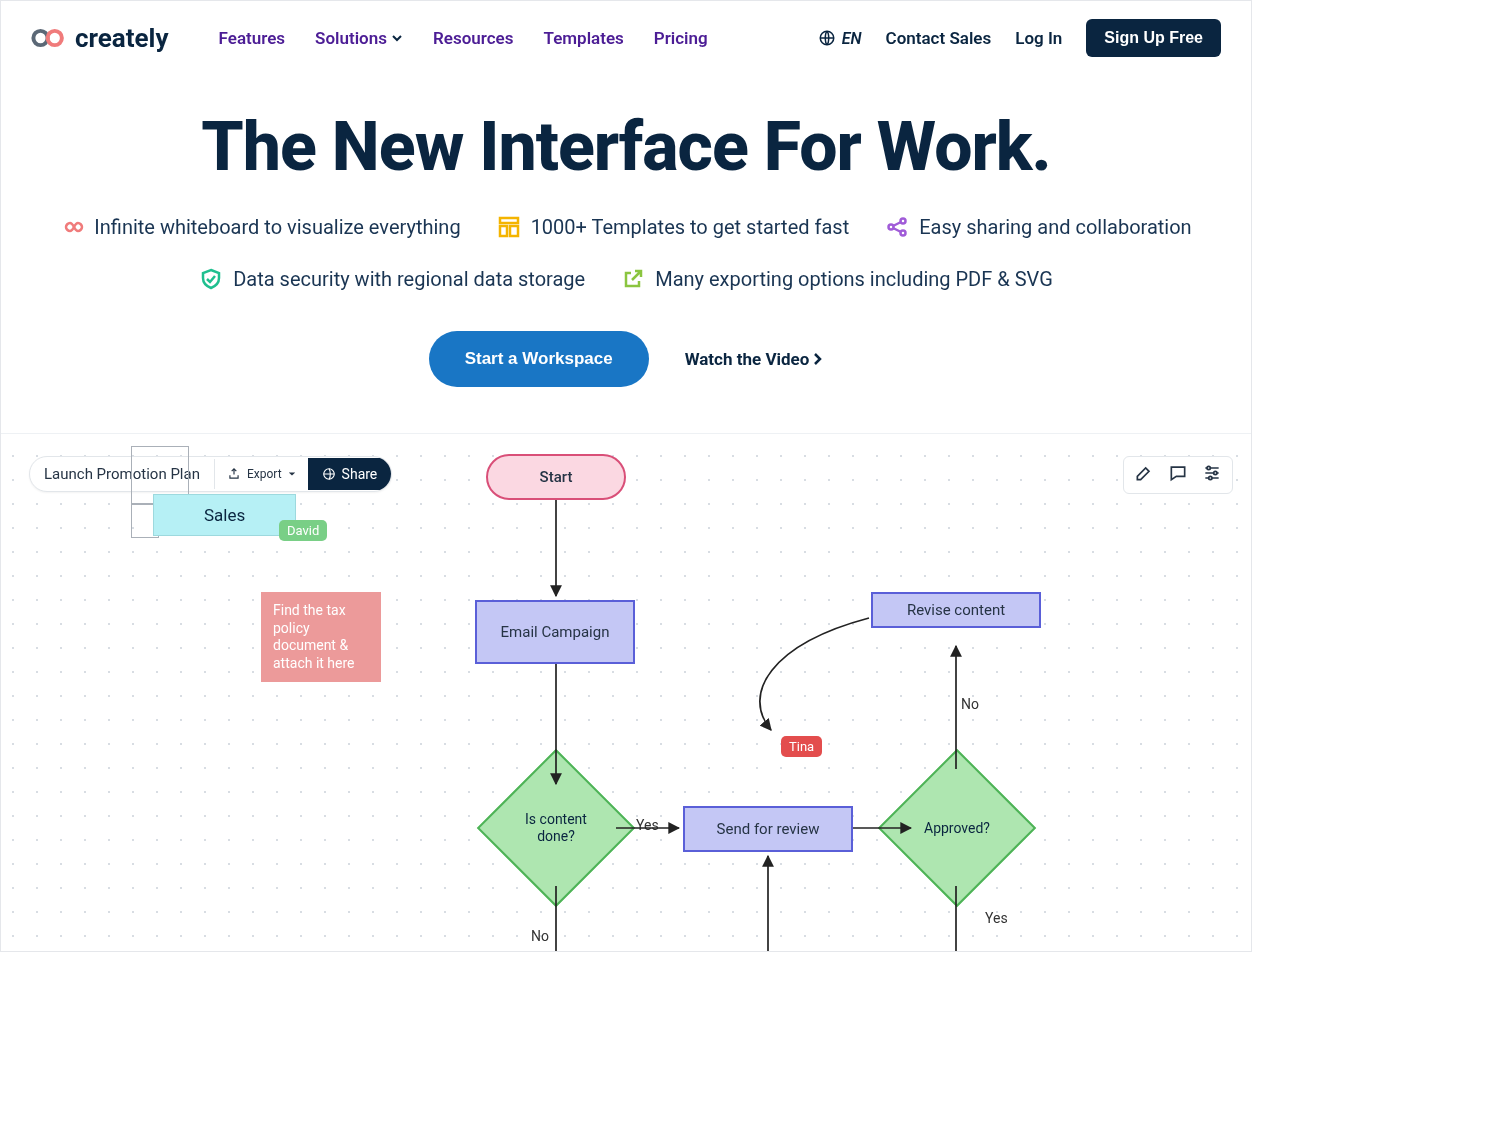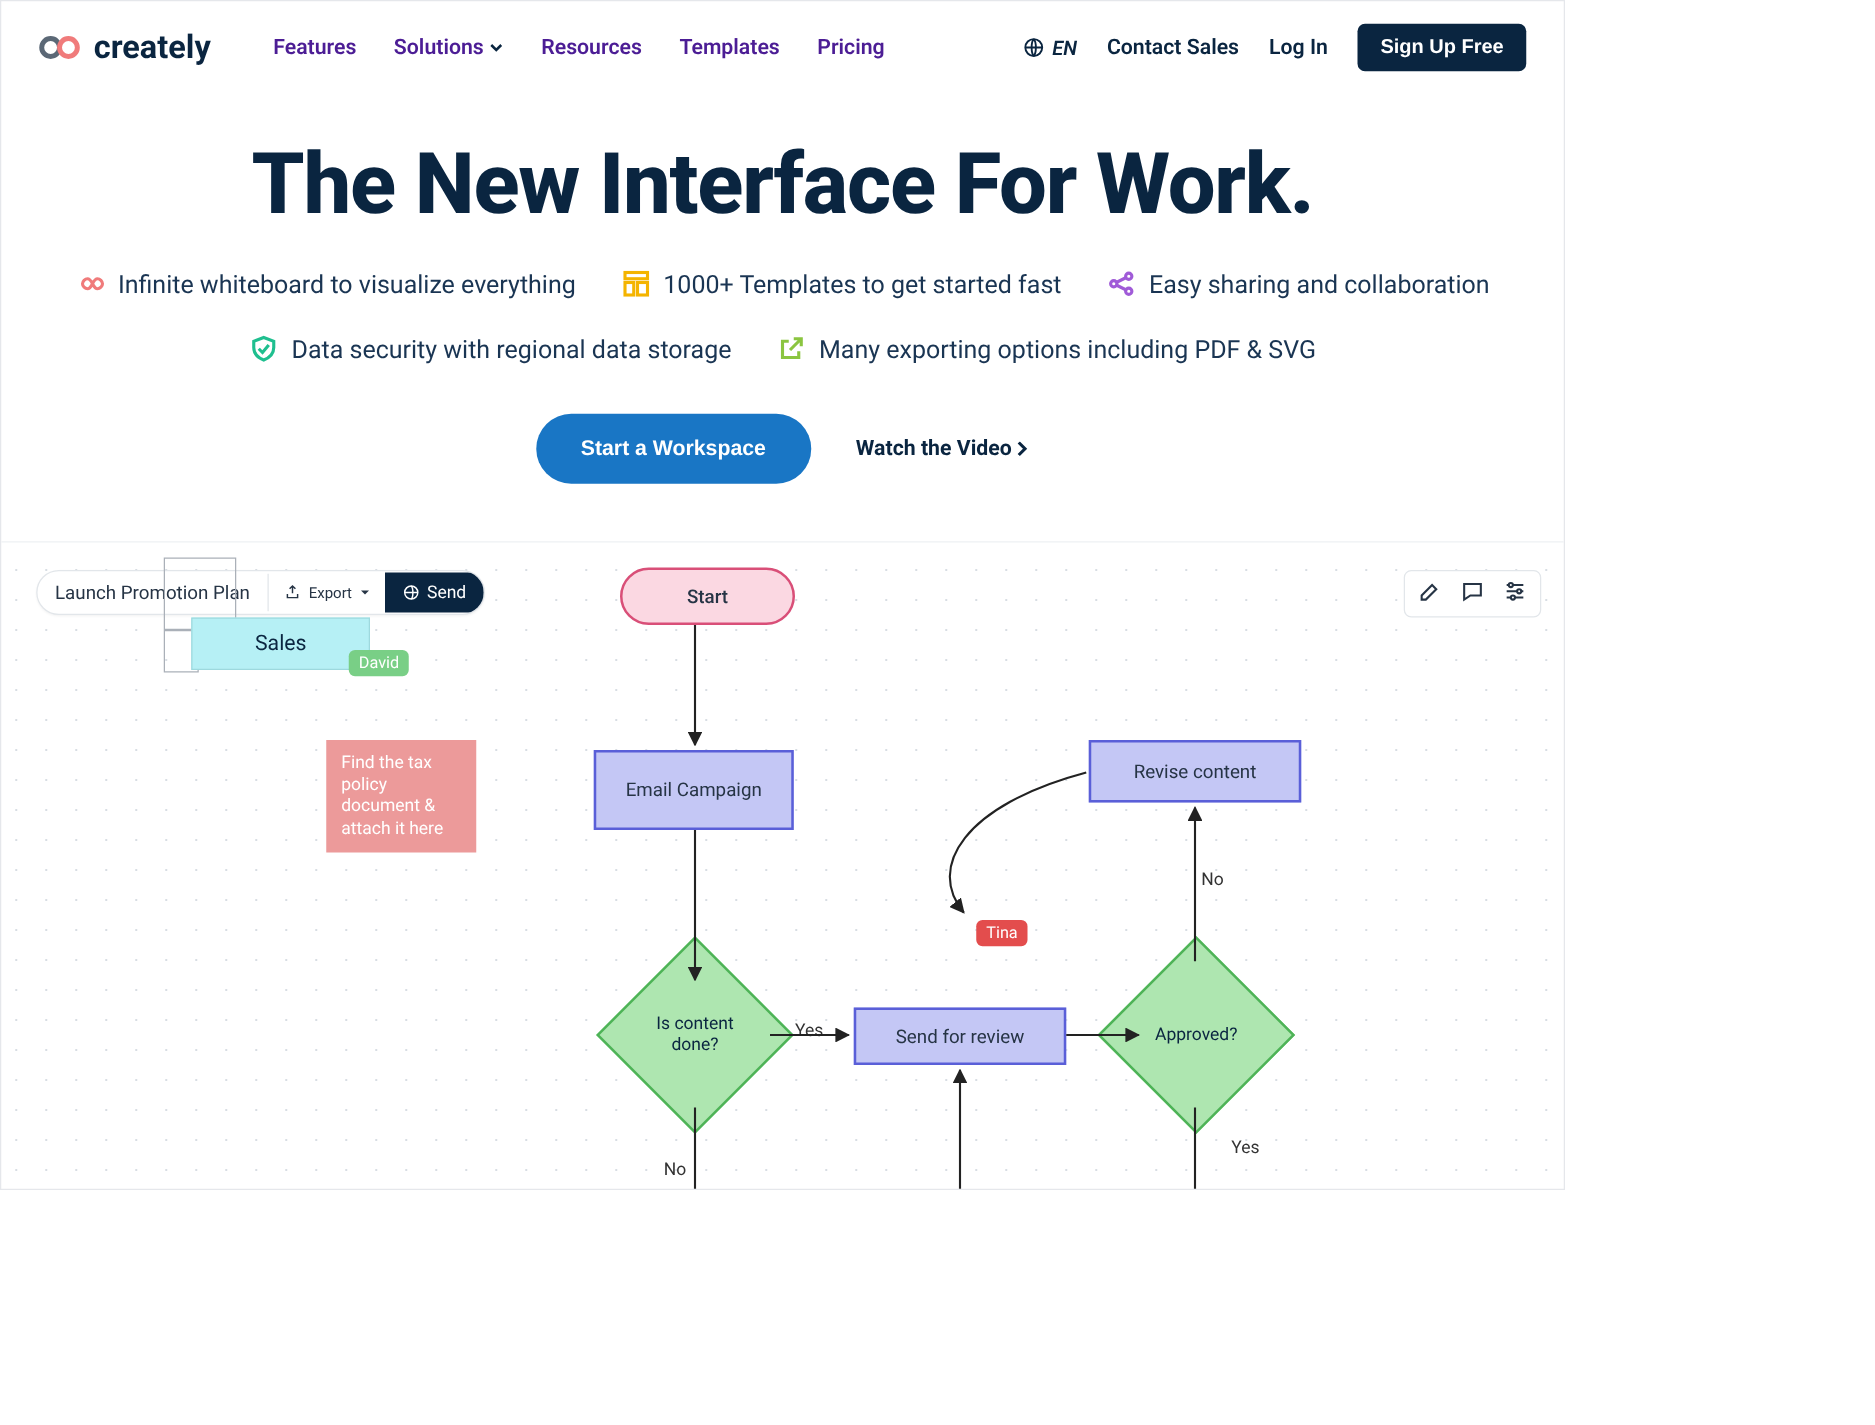--- a/index.html
+++ b/index.html
@@ -209,21 +209,21 @@
   font-weight: 500;
 }
 .proc-box {
   border: 2px solid #5a5fd8;
   background: #c4c7f5;
   width: 160px; height: 64px;
   line-height: 1.2;
   flex-direction: column;
 }
 .proc-box.small { width: 170px; height: 46px; }
-.proc-box.revise { width: 170px; height: 50px; }
+.proc-box.revise { width: 170px; height: 36px; }
 .diamond {
   width: 112px; height: 112px;
   position: absolute;
 }
 .diamond .dshape {
   width: 100%; height: 100%;
   background: #aee6b0;
   border: 2px solid #4eb357;
   transform: rotate(45deg);
 }
@@ -345,21 +345,21 @@
       <span>Export</span>
       <svg width="8" height="8" viewBox="0 0 10 10">
           <path d="M1 3l4 4 4-4" fill="#263445"></path>
         </svg>
     </div>
     <div class="share">
       <svg width="14" height="14" viewBox="0 0 24 24">
           <circle cx="12" cy="12" r="9" fill="none" stroke="#fff" stroke-width="2"></circle>
           <path d="M3 12h18M12 3c3 3 3 15 0 18" fill="none" stroke="#fff" stroke-width="2"></path>
         </svg>
-      <span>Send</span>
+      <span>Share</span>
     </div>
   </div>
 
   <div class="right-tools">
     <span><svg viewBox="0 0 24 24">
           <path d="M4 20h4l10-10-4-4L4 16v4zM14 6l4 4" fill="none" stroke="#263445" stroke-width="2"></path>
         </svg></span>
     <span><svg viewBox="0 0 24 24">
           <path d="M4 5h16v11H10l-6 4V5z" fill="none" stroke="#263445" stroke-width="2"></path>
         </svg></span>
@@ -372,21 +372,21 @@
   </div>
 
   <div class="rect-outline" style="top:12px; left:130px; width:58px; height:58px;"></div>
   <div class="rect-outline" style="top:70px; left:130px; width:28px; height:34px;"></div>
 
   <div class="sales-box" style="top:60px; left:152px;">Sales</div>
   <div class="user-tag" style="top:86px; left:278px; background:#79cf86;">David</div>
 
   <div class="sticky" style="top:158px; left:260px;">Find the tax policy document &amp; attach it here</div>
 
-  <div class="shape start-pill" style="top:20px; left:495px;">Start</div>
+  <div class="shape start-pill" style="top:20px; left:485px;">Start</div>
   <div class="shape proc-box" style="top:166px; left:474px;">Email Campaign</div>
 
   <div class="diamond" style="top:338px; left:499px;">
     <div class="dshape"></div>
     <div class="dtext">Is content done?</div>
   </div>
 
   <div class="shape proc-box small" style="top:372px; left:682px;">Send for review</div>
 
   <div class="diamond" style="top:338px; left:900px;">

